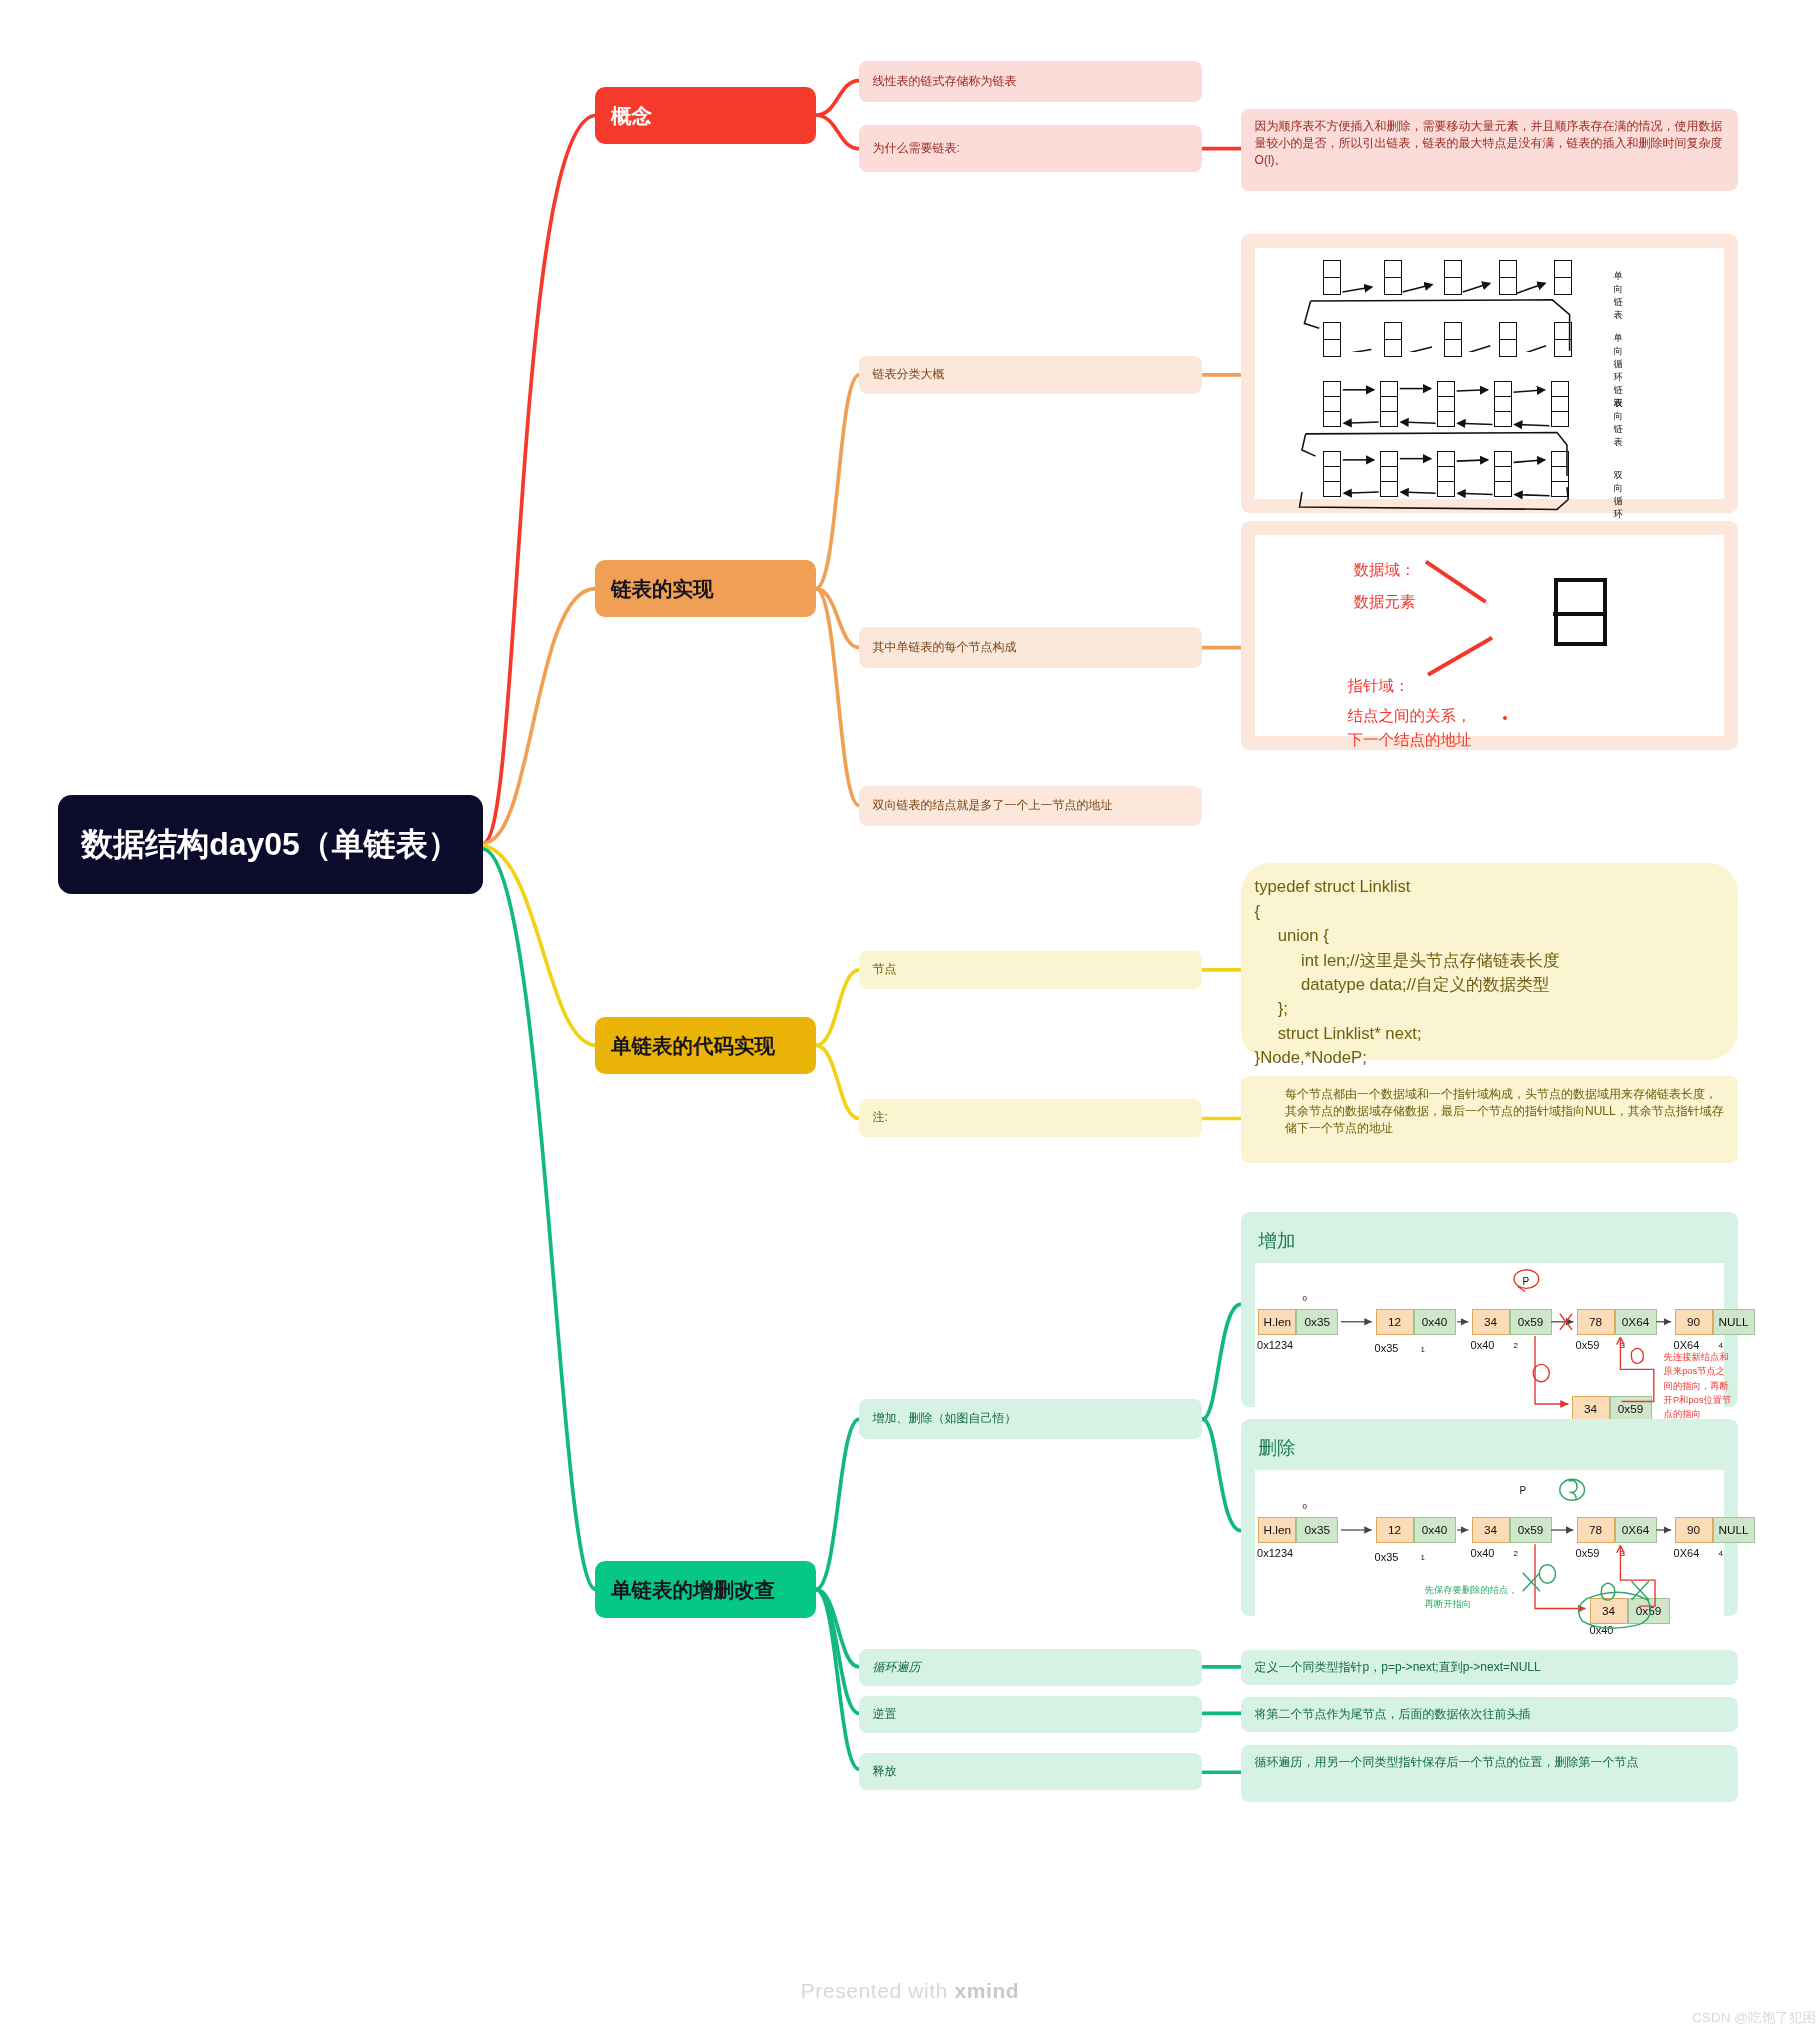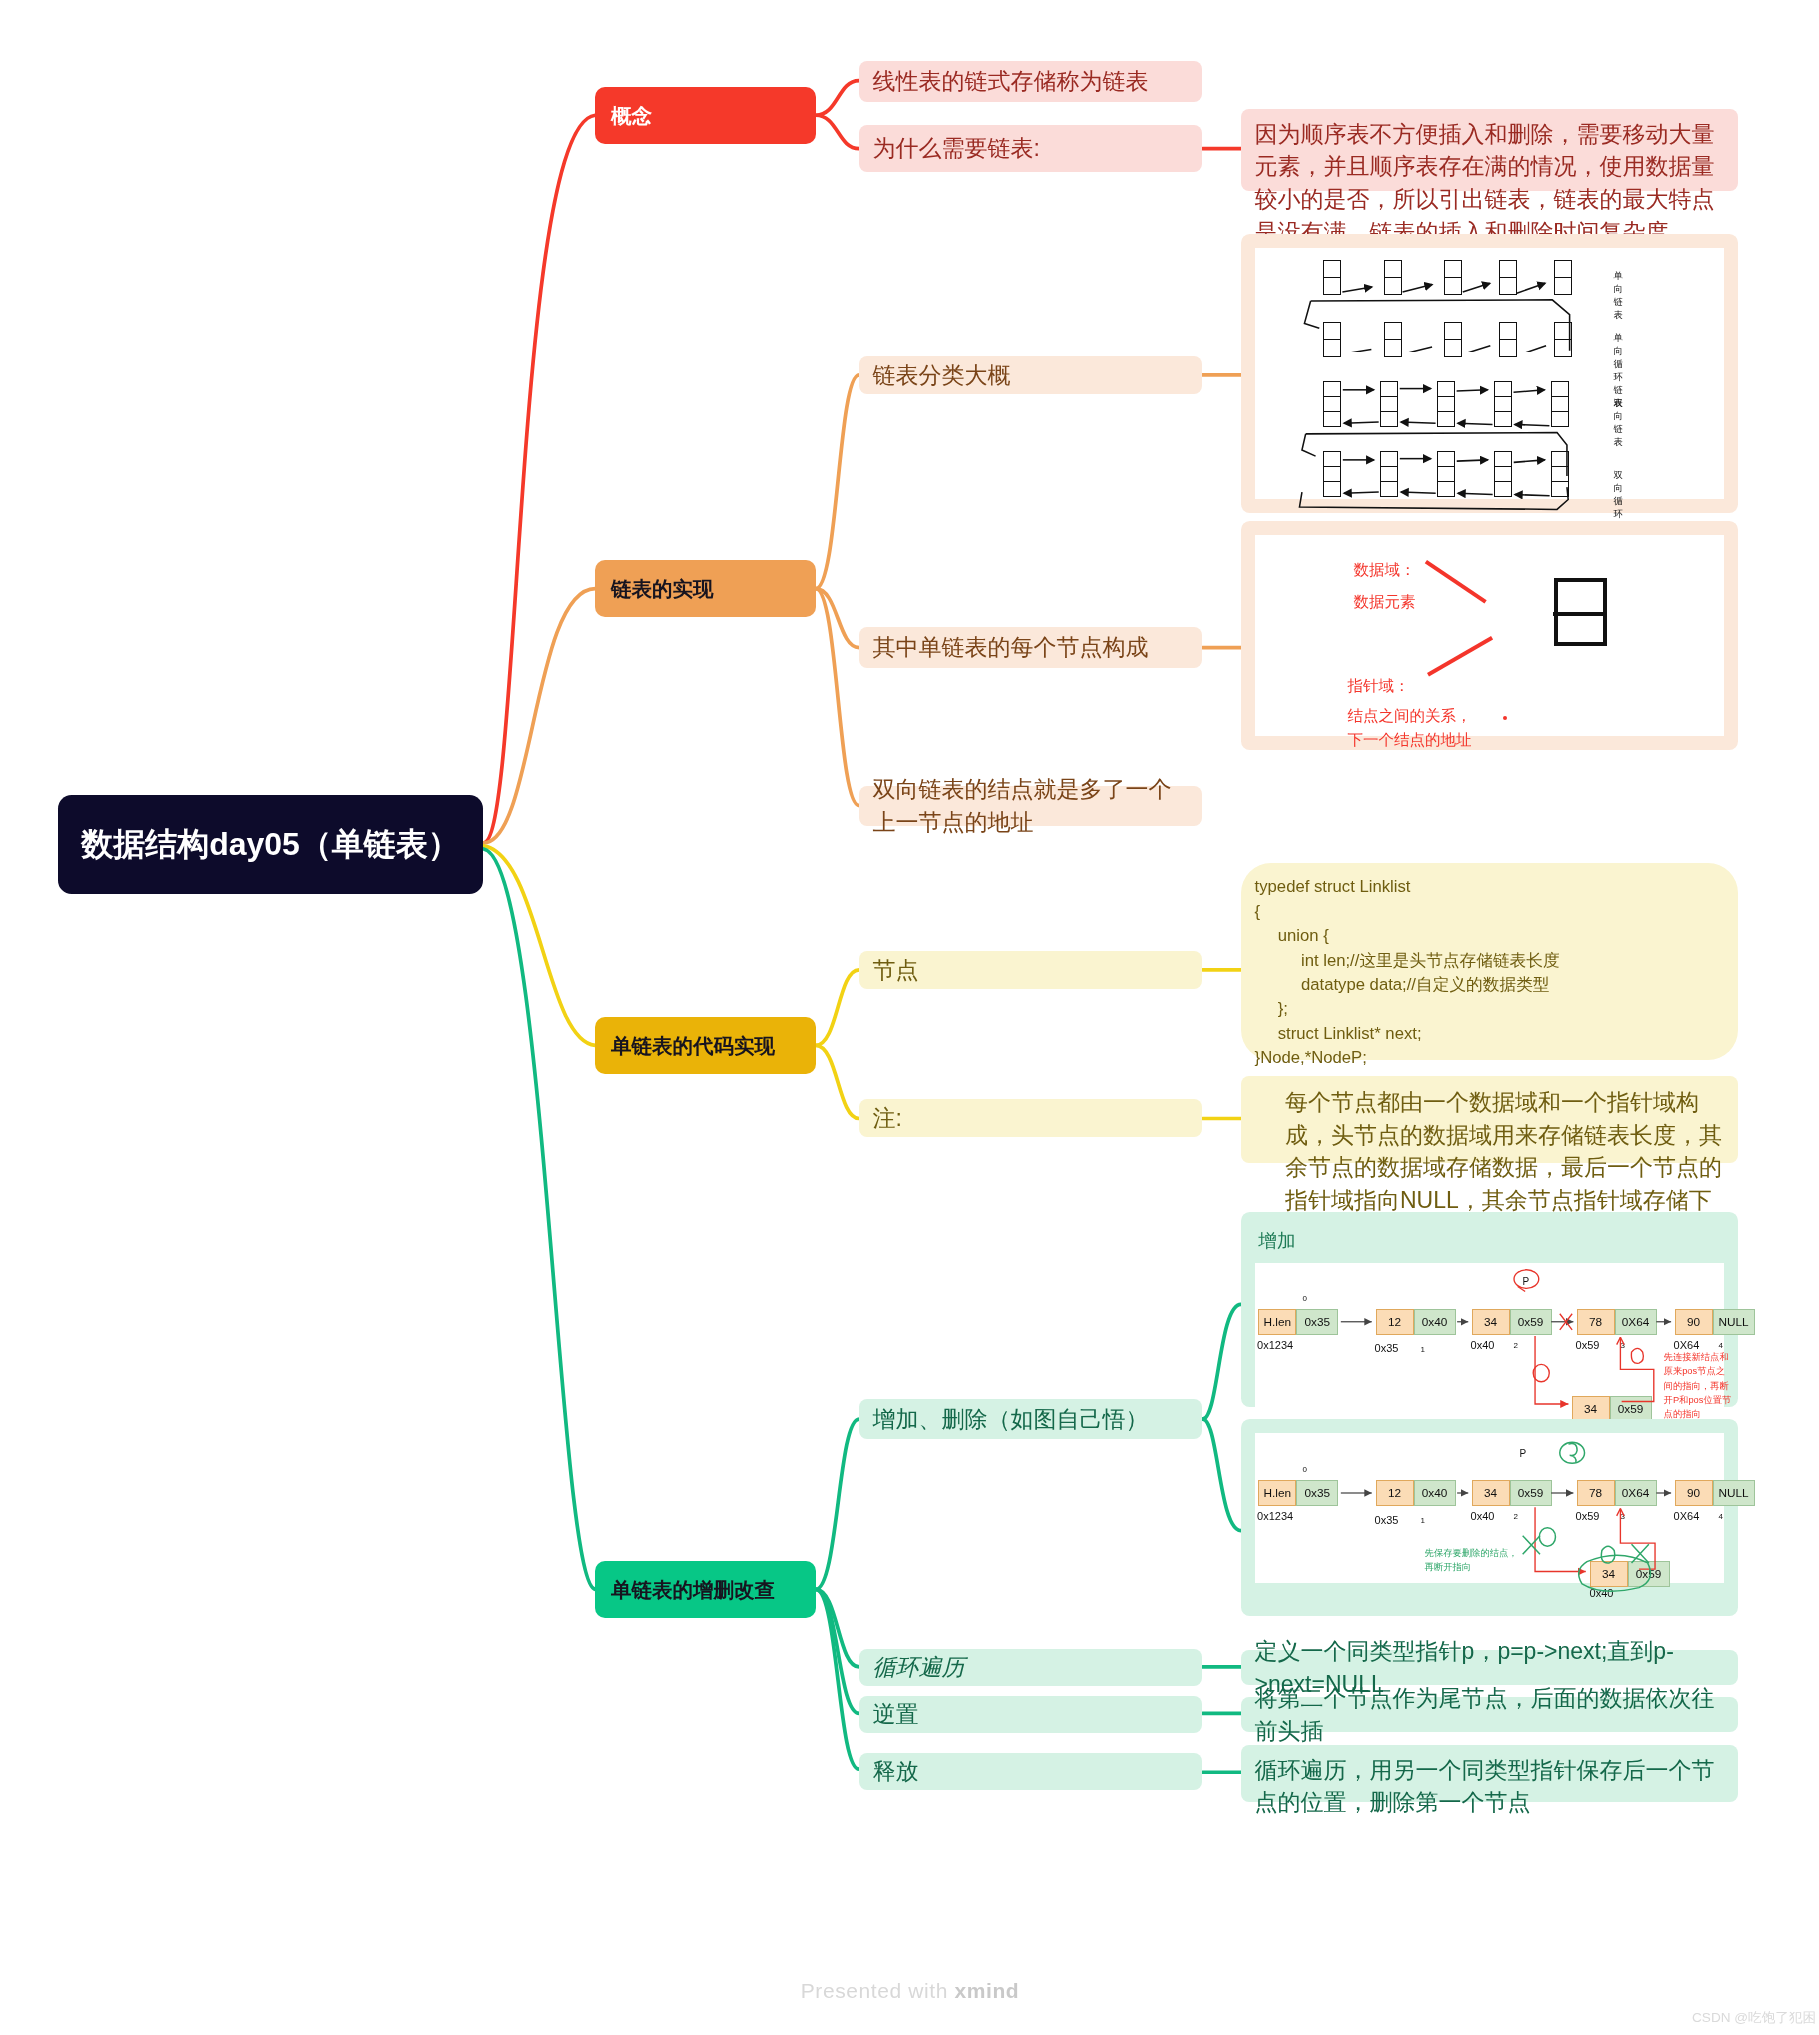--- a/index.html
+++ b/index.html
@@ -22,21 +22,21 @@
   }
 
   
   .branch { font-weight:bold; font-size:20.5px; padding:11px 16px; border-radius:10px; color:#17141f; }
   .branch.red   { background:#f5392a; color:#ffffff; }
   .branch.orange{ background:#efa055; }
   .branch.yellow{ background:#eab308; }
   .branch.green { background:#07c786; }
 
   
-  .leaf { font-size:23px; line-height:1.42; padding:10px 13.6px; border-radius:8px; }
+  .leaf { font-size:12px; line-height:1.42; padding:10px 13.6px; border-radius:8px; }
   .leaf.red    { background:#fbdcd9; color:#9a2a22; }
   .leaf.orange { background:#fbe8da; color:#7a4418; }
   .leaf.yellow { background:#faf4d0; color:#6f5d10; }
   .leaf.green  { background:#d5f2e4; color:#14684a; }
 
   .leaf.code {
     font-family:"Liberation Sans","DejaVu Sans",sans-serif;
     white-space:pre; font-size:16.7px; line-height:1.46; align-items:flex-start;border-radius:30px;
   }
 
@@ -412,20 +412,21 @@
             <path d="M0,0 L6,3 L0,6 z" fill="#e8352b"></path>
             </marker>
         </defs>
       </svg>
 
       <div class="anno-red" style="left:409px; top:87px;">先连接新结点和原来pos节点之间的指向，再断开P和pos位置节点的指向</div>
     </div>
   </div>
 
   <div class="imgcard green" style="left:1241px; top:1419px; width:497px; height:197px;">
+    <div class="cardtitle">删除</div>
     <div class="inner" style="height:150px;">
 
       <div class="ll-node" style="left:3.7px; top:47px;">
         <div class="d">H.len</div>
         <div class="p">0x35</div>
       </div>
       <div class="ll-addr" style="left:2.5px; top:77px;">0x1234</div>
       <div class="ll-idx" style="left:48px; top:32px;">0</div>
 
       <div class="ll-node" style="left:121px; top:47px;">

